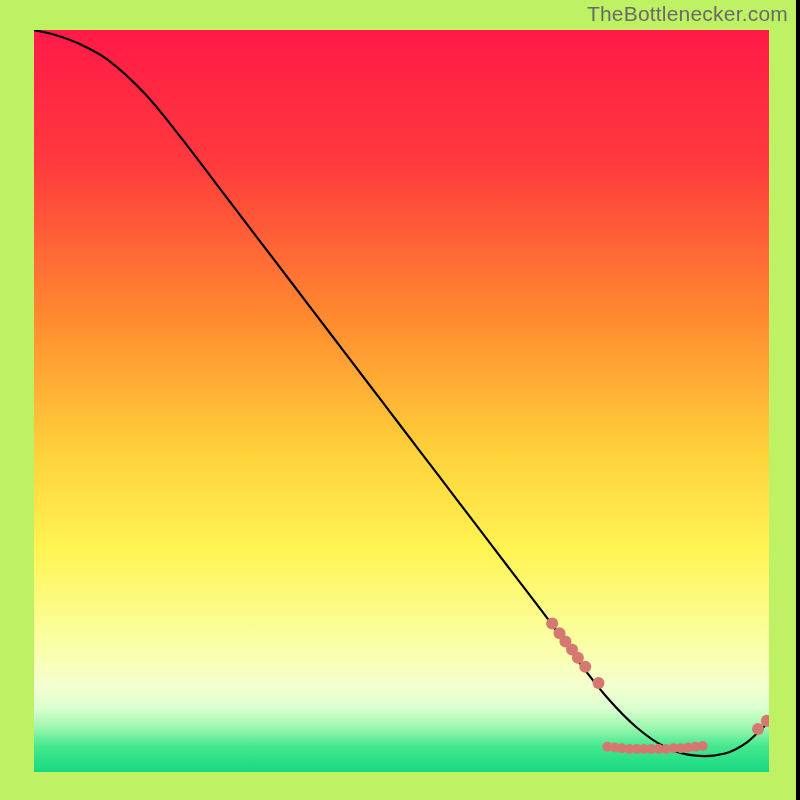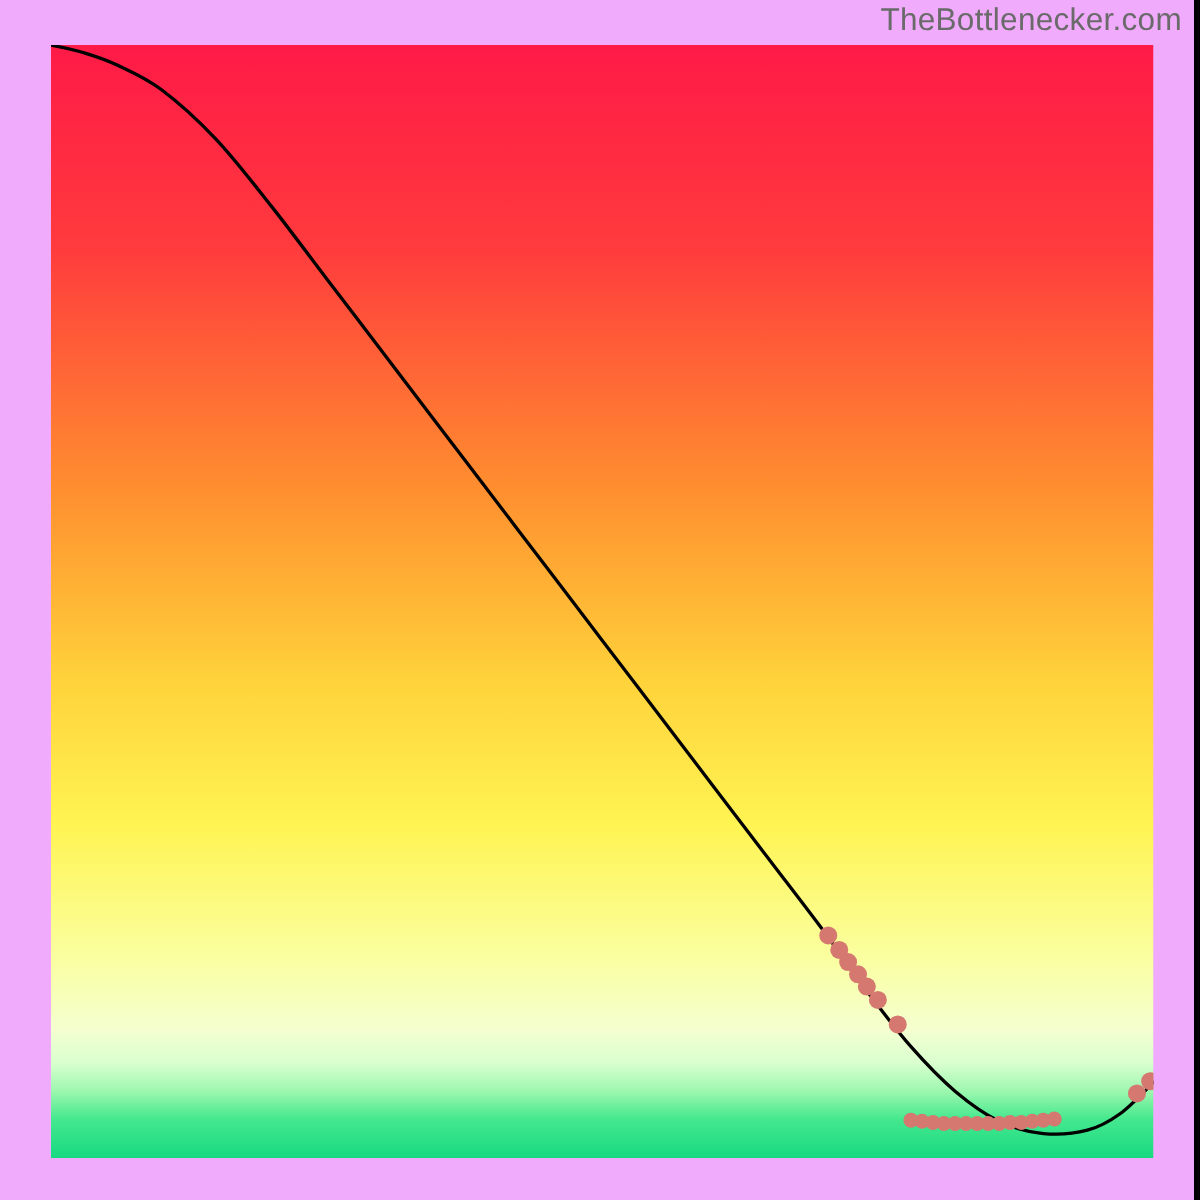--- a/index.html
+++ b/index.html
@@ -8,21 +8,21 @@
     width: 800px;
     height: 800px;
     background: #000;
     overflow: hidden;
     font-family: Arial, Helvetica, sans-serif;
   }
   .frame {
     position: relative;
     width: 796px;
     height: 800px;
-    background: #f0abfc;
+    background: #bef264;
   }
   .watermark {
     position: absolute;
     top: 2px;
     right: 8px;
     color: #6a6a6a;
     font-size: 21px;
     font-weight: 400;
     letter-spacing: 0.2px;
     z-index: 5;

